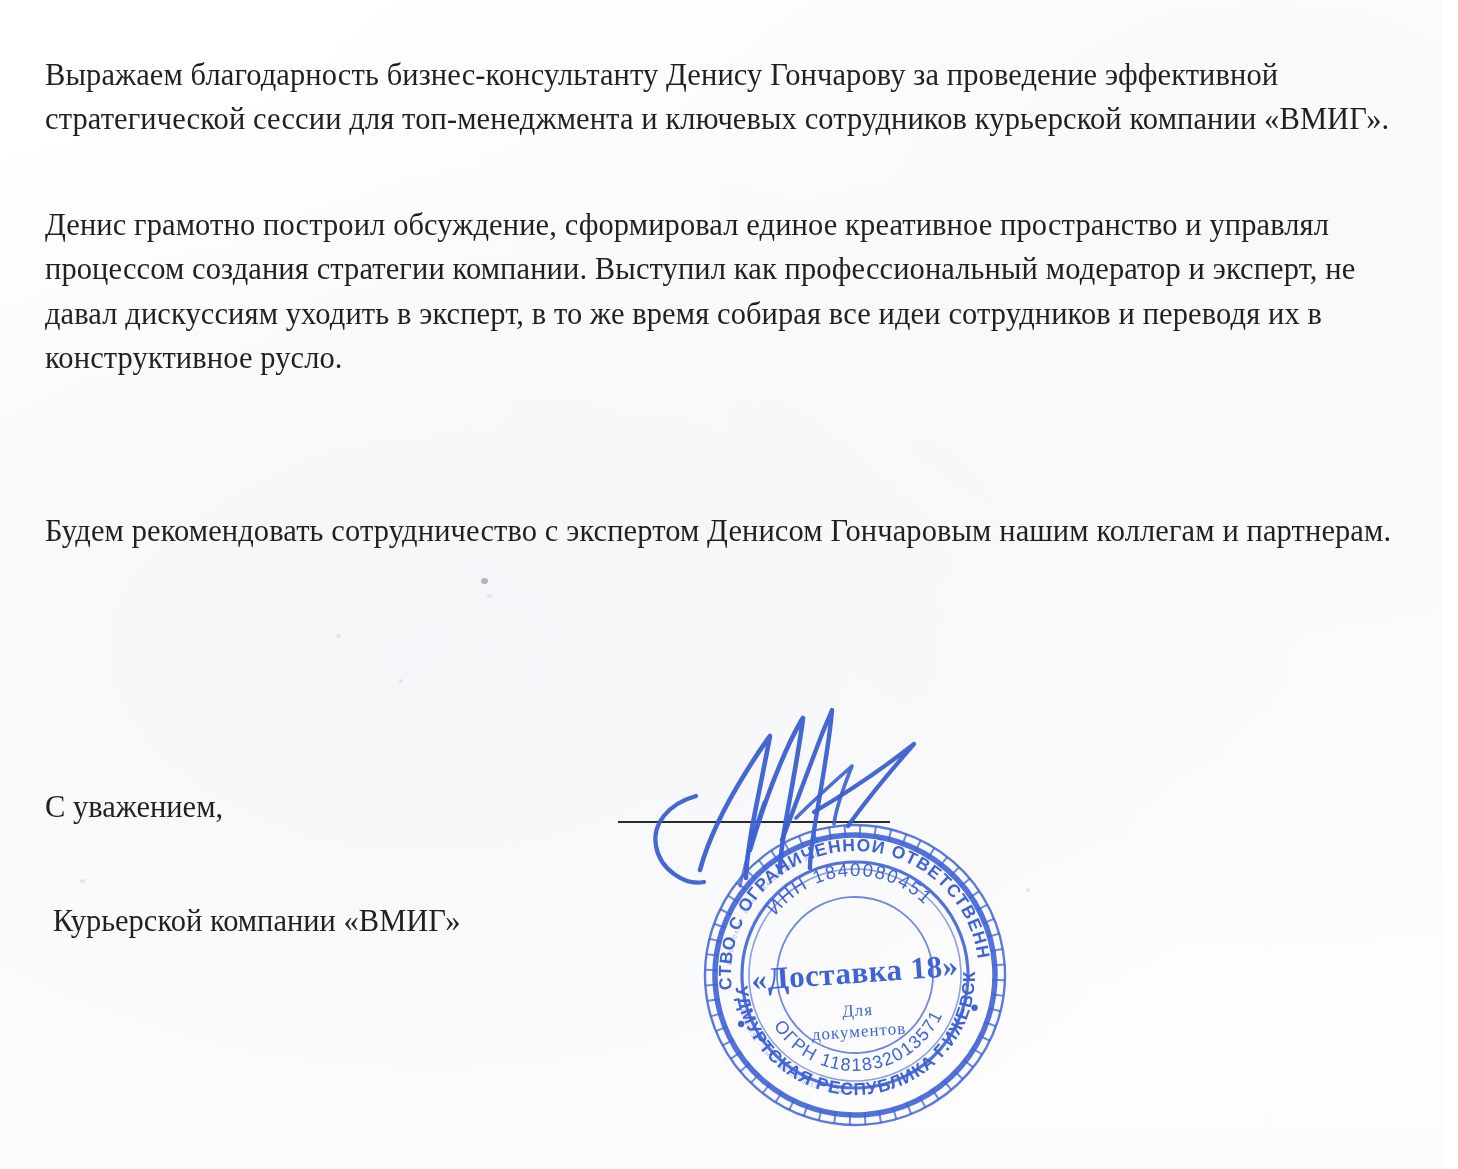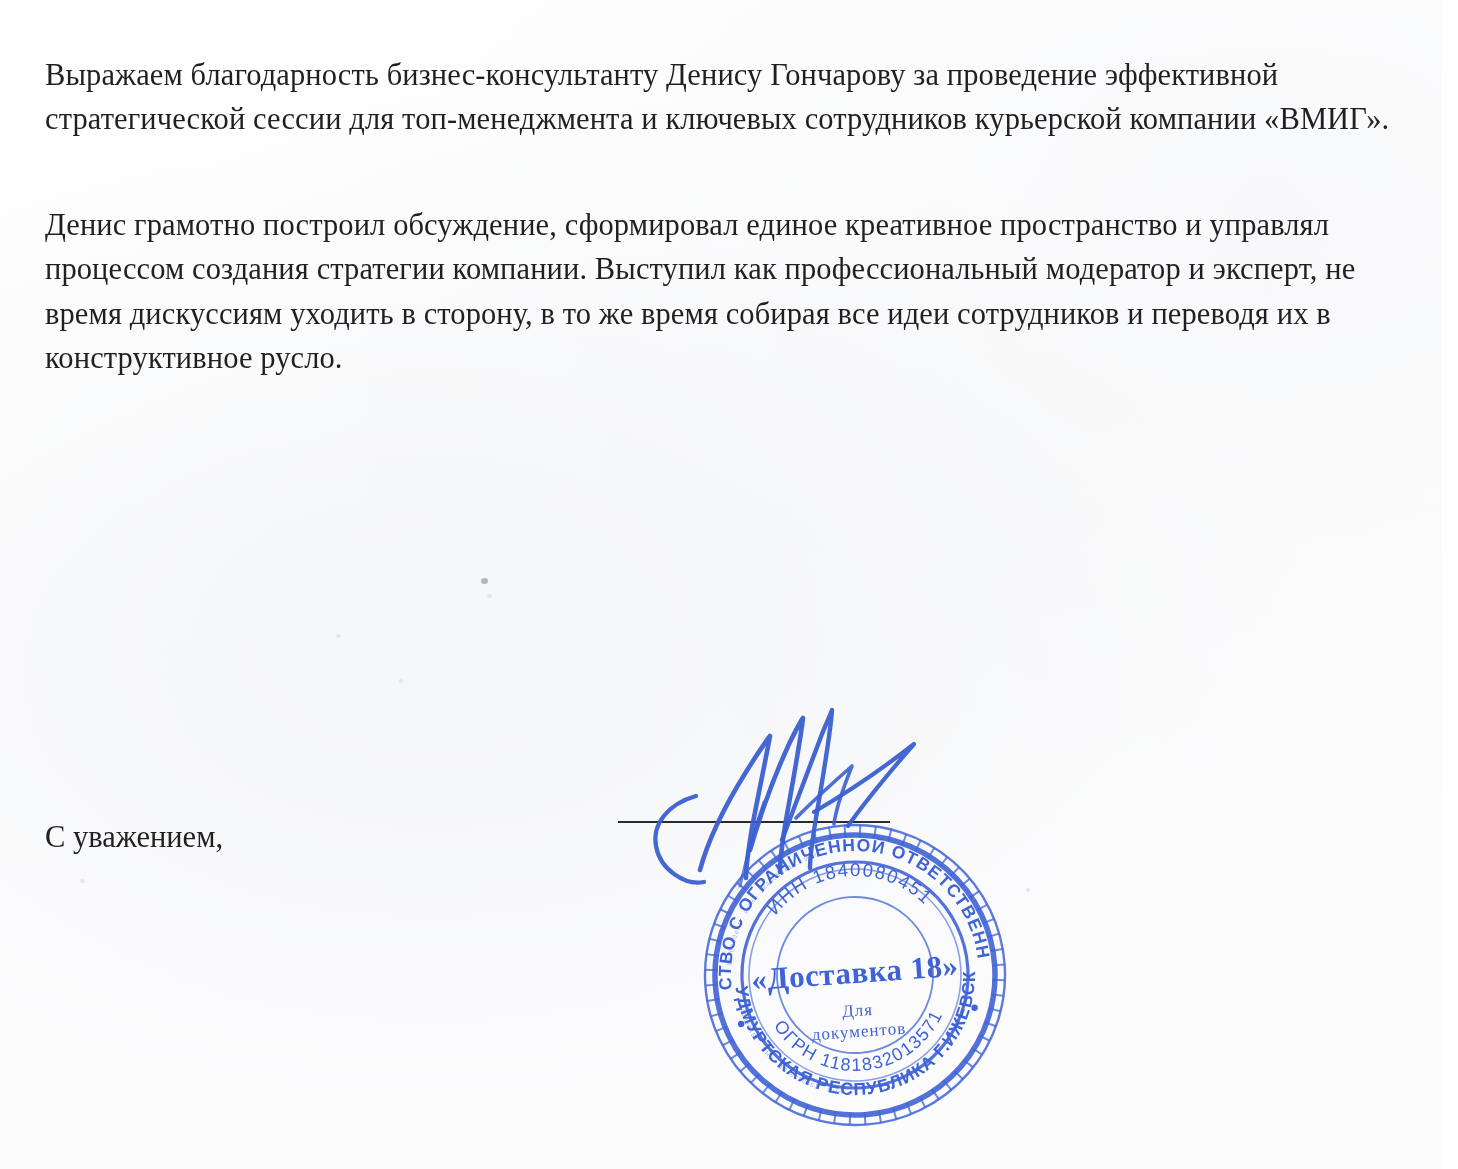--- a/index.html
+++ b/index.html
@@ -58,21 +58,21 @@
 
   #signoff-block {
     position: absolute;
     left: 45px;
     top: 712px;
     color: #231f20;
     font-size: 30.5px;
     line-height: 38px;
     white-space: pre;
   }
-  #signoff-block > div { white-space: pre; margin-top: 30px; }
+  #signoff-block > div { white-space: pre; }
 
   
   #signature-area {
     position: absolute;
     left: 600px;
     top: 700px;
     width: 420px;
     height: 190px;
   }
   #signature-rule {
@@ -108,26 +108,28 @@
   <div id="paper-texture"></div>
   <div id="speck-1"></div>
   <div id="speck-2"></div>
   <div id="speck-3"></div>
   <div id="speck-4"></div>
   <div id="speck-5"></div>
   <div id="speck-6"></div>
 
   <p id="para-1" class="body-text">Выражаем благодарность бизнес-консультанту Денису Гончарову за проведение эффективной стратегической сессии для топ-менеджмента и ключевых сотрудников курьерской компании «ВМИГ».</p>
 
-  <p id="para-2" class="body-text">Денис грамотно построил обсуждение, сформировал единое креативное пространство и управлял процессом создания стратегии компании. Выступил как профессиональный модератор и эксперт, не время дискуссиям уходить в сторону, в то же время собирая все идеи сотрудников и переводя их в конструктивное русло.</p>
-
-
+  <p id="para-2" class="body-text">Денис грамотно построил обсуждение, сформировал единое креативное пространство и управлял процессом создания стратегии компании. Выступил как профессиональный модератор и эксперт, не давал дискуссиям уходить в эксперт, в то же время собирая все идеи сотрудников и переводя их в конструктивное русло.</p>
+
+
+  <p id="para-4" class="body-text">Будем рекомендовать сотрудничество с экспертом Денисом Гончаровым нашим коллегам и партнерам.</p>
 
   <div id="signoff-block">
     <div>С уважением,</div>
+    <div> Курьерской компании «ВМИГ»</div>
   </div>
 
   <div id="signature-area">
     <div id="signature-rule"></div>
     <svg id="signature-mark" width="420" height="190" viewBox="0 0 420 190" fill="none">
       <g stroke="#3a5fd0" stroke-linecap="round" stroke-linejoin="round" fill="none">
         <path d="M96 96 C 68 104, 52 124, 56 146 C 60 170, 86 186, 104 182" stroke-width="4.2" opacity=".95"></path>
         <path d="M100 170 C 108 140, 126 104, 146 72 C 156 56, 164 44, 170 36
                  C 166 58, 158 96, 152 128 C 148 152, 146 168, 146 178" stroke-width="4.6" opacity=".95"></path>
         <path d="M150 150 C 160 116, 176 72, 190 42 C 196 30, 200 22, 203 18

